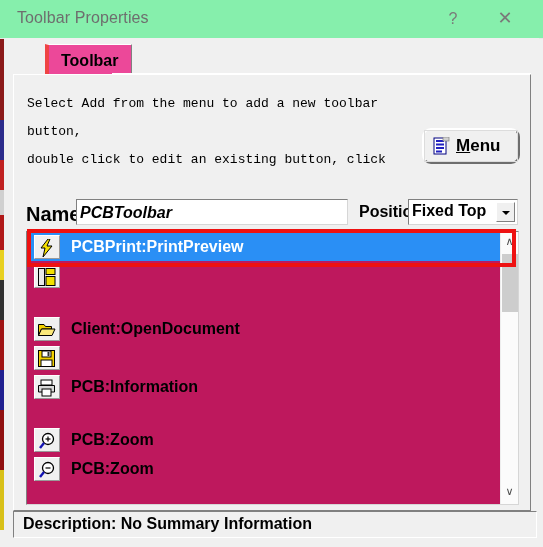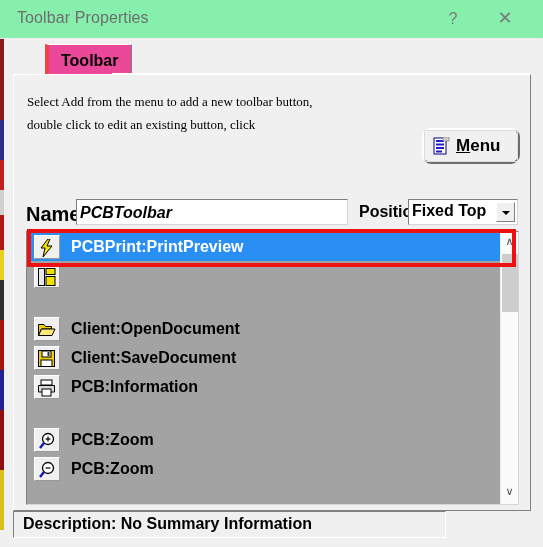--- a/index.html
+++ b/index.html
@@ -107,23 +107,23 @@
     border-bottom: 1px solid #808080;
     background: #f0f0f0;
     box-sizing: border-box;
   }
 
   
   #instructions {
     position: absolute;
     left: 23px; top: 52px;
     width: 380px;
-    font-family: Liberation Serif, serif;
+    font-family: Liberation Mono, monospace;
     font-size: 13px;
-    line-height: 23px;
+    line-height: 28px;
     color: #000000;
     white-space: pre-line;
   }
 
   
   #menu-button {
     position: absolute;
     left: 418px; top: 90px;
     width: 98px; height: 36px;
     background: #f0f0f0;
@@ -230,21 +230,21 @@
     border-left: 4px solid transparent;
     border-right: 4px solid transparent;
     border-top: 4px solid #000;
   }
 
   
   #listbox {
     position: absolute;
     left: 22px; top: 193px;
     width: 493px; height: 274px;
-    background: #a3a3a3;
+    background: #be185d;
     border-top: 1px solid #808080;
     border-left: 1px solid #808080;
     border-right: 1px solid #d6d6d6;
     border-bottom: 1px solid #d6d6d6;
     box-sizing: border-box;
     overflow: hidden;
   }
   #list-items {
     position: absolute;
     left: 0; top: 0;
@@ -314,21 +314,21 @@
     width: 489px; height: 38px;
     border: 4px solid #ee1111;
     box-sizing: border-box;
     pointer-events: none;
   }
 
   
   #description {
     position: absolute;
     left: 9px; top: 473px;
-    width: 433px; height: 27px;
+    width: 524px; height: 27px;
     border-top: 1px solid #808080;
     border-left: 1px solid #808080;
     border-right: 1px solid #ffffff;
     border-bottom: 1px solid #ffffff;
     box-sizing: border-box;
     background: #f0f0f0;
   }
   #description-text {
     position: absolute;
     left: 9px; top: 3px;
@@ -427,21 +427,20 @@
           </div>
           <div class="list-row">
             <span class="row-icon">
               <svg width="18" height="18" viewBox="0 0 18 18">
                 <rect x="0.5" y="0.5" width="16" height="16" fill="#f2d000" stroke="#000" stroke-width="1"></rect>
                 <rect x="4" y="1" width="9" height="6" fill="#ffffff" stroke="#000" stroke-width="1"></rect>
                 <rect x="9.5" y="2" width="2" height="4" fill="#303030"></rect>
                 <rect x="3" y="10" width="11" height="6.5" fill="#ffffff" stroke="#000" stroke-width="1"></rect>
               </svg>
             </span>
-            <span class="row-label">Client:SaveDocument</span>
           </div>
           <div class="list-row">
             <span class="row-icon">
               <svg width="18" height="18" viewBox="0 0 18 18">
                 <rect x="3" y="1" width="11" height="5" fill="#ffffff" stroke="#000" stroke-width="1"></rect>
                 <path d="M0.5,6.5 L16.5,6.5 L16.5,13 L0.5,13 Z" fill="#d8d8d8" stroke="#000" stroke-width="1"></path>
                 <rect x="4" y="10" width="9" height="7" fill="#ffffff" stroke="#000" stroke-width="1"></rect>
               </svg>
             </span>
             <span class="row-label">PCB:Information</span>

